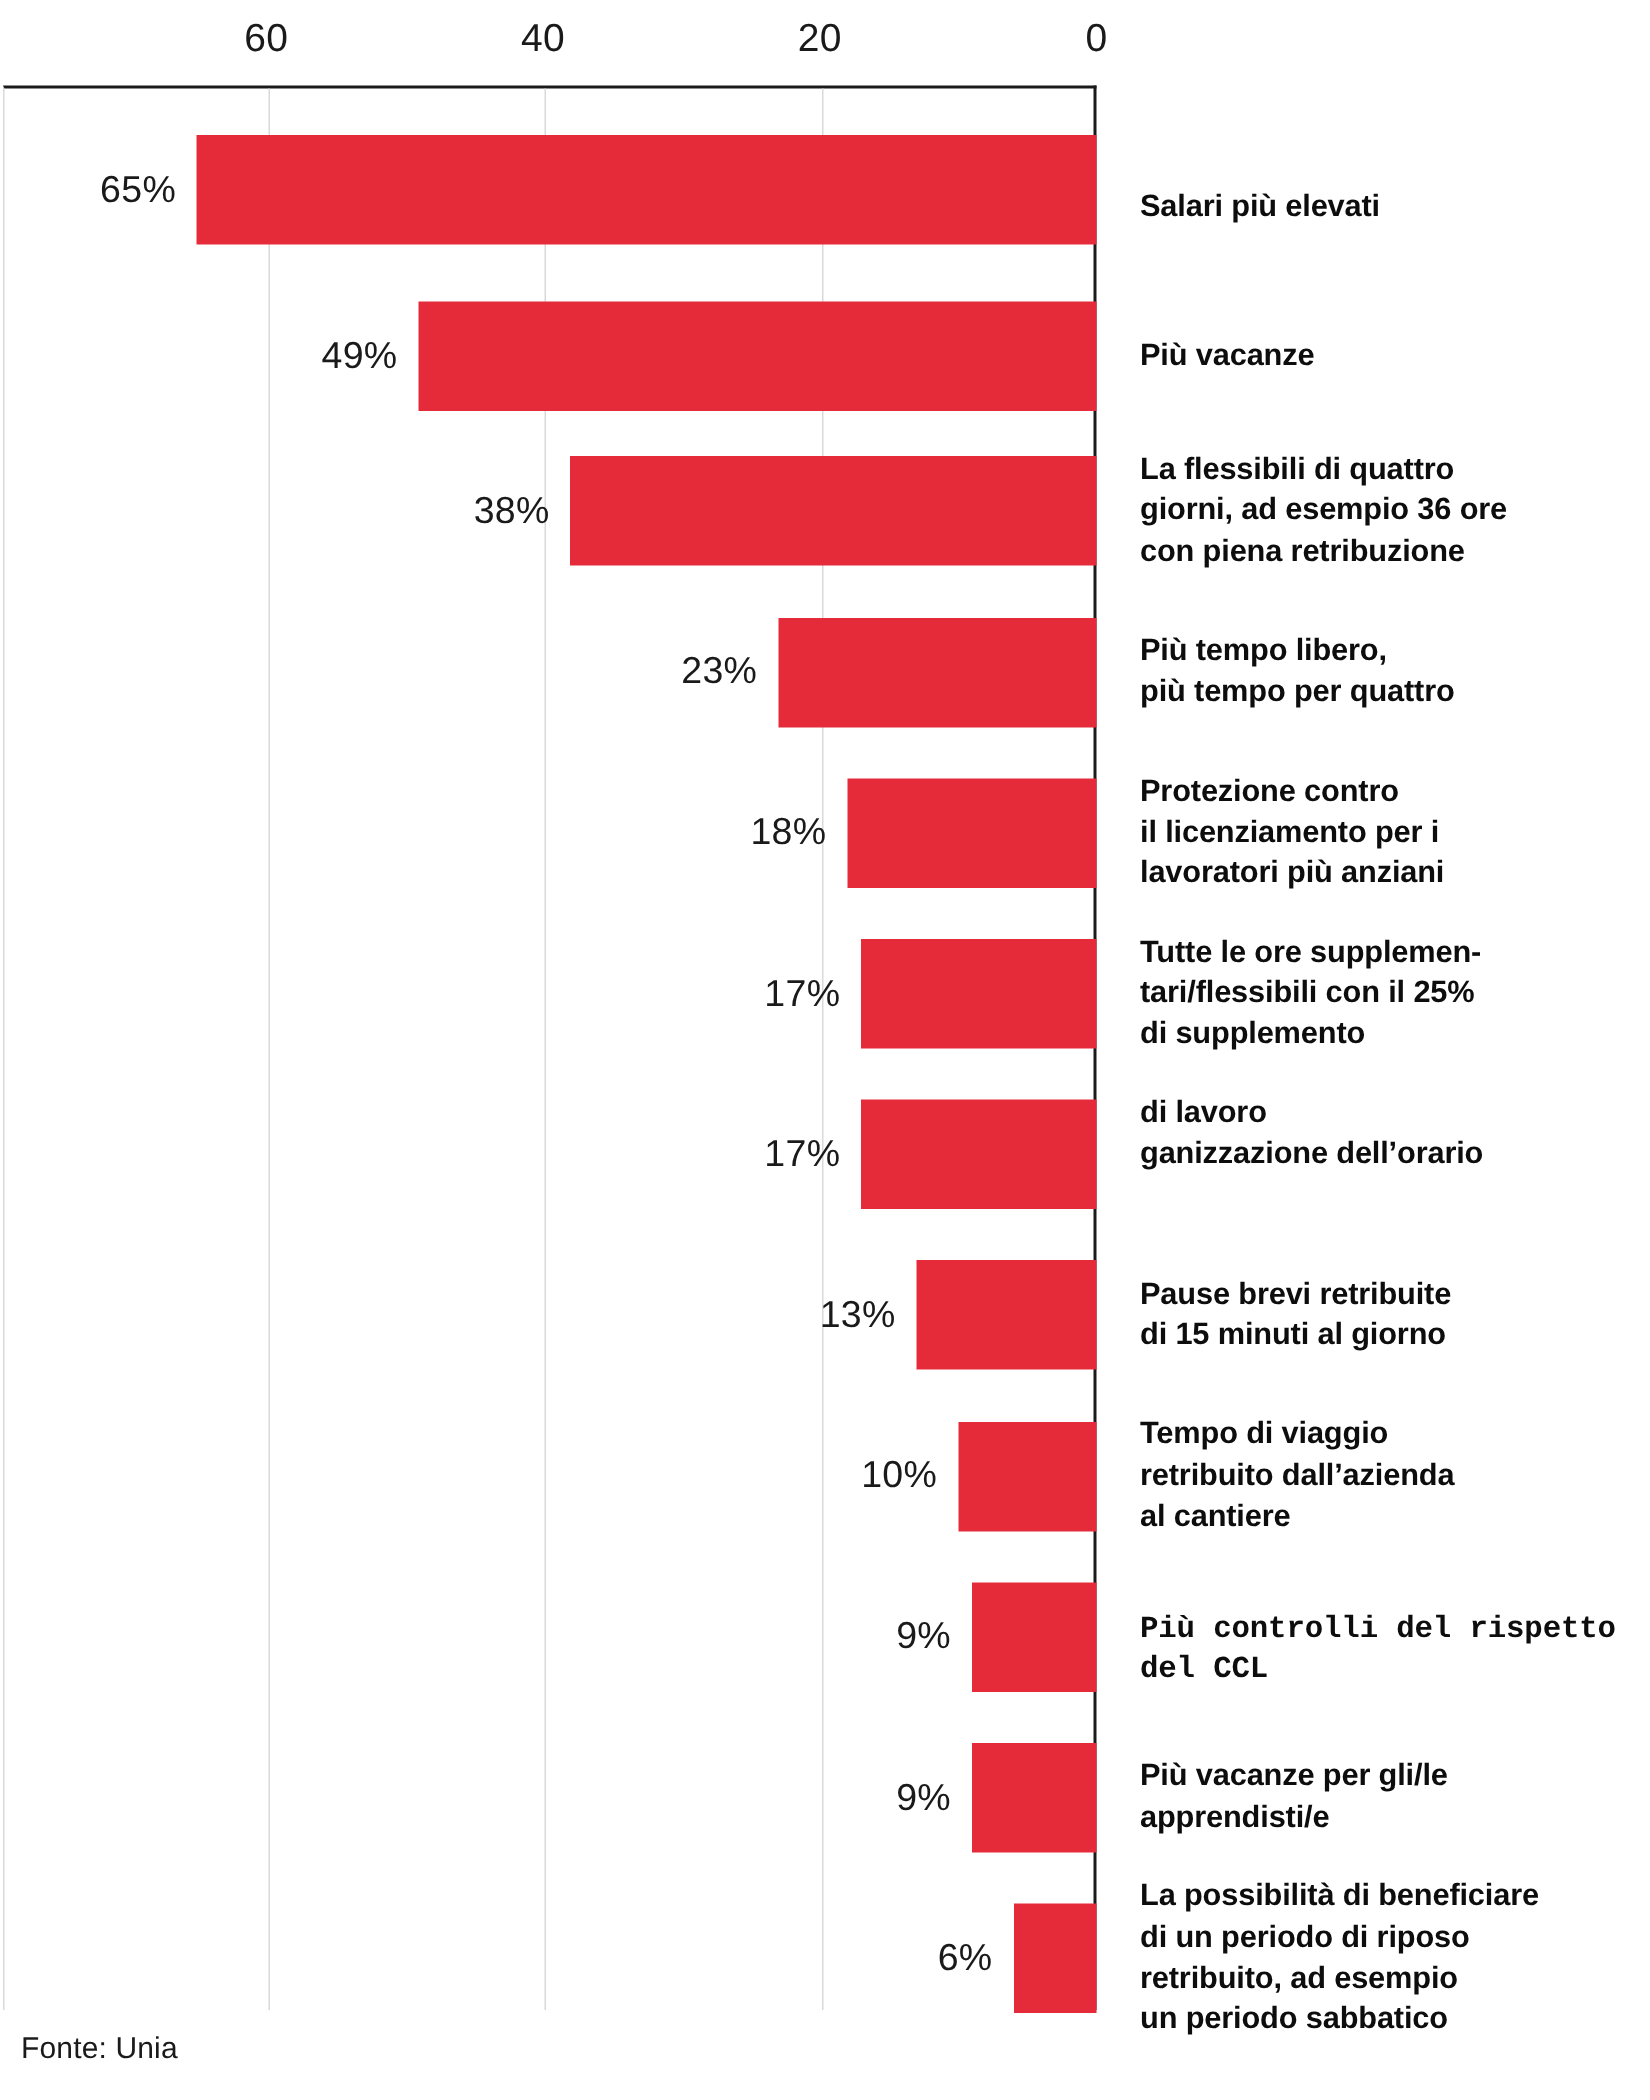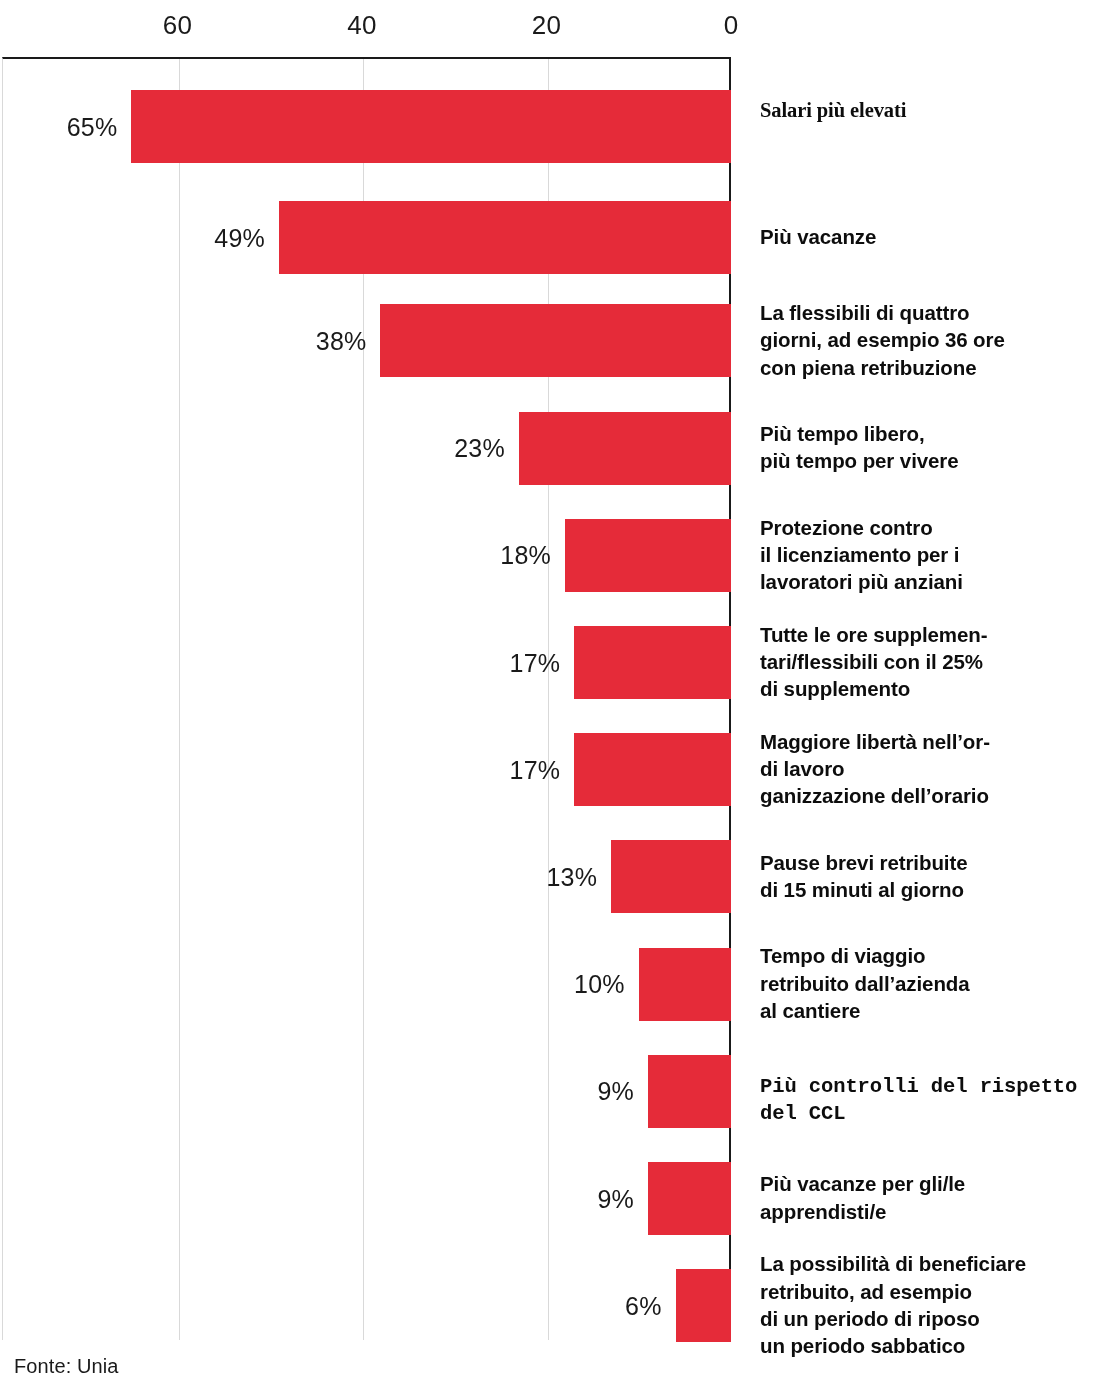--- a/index.html
+++ b/index.html
@@ -133,21 +133,21 @@
   <div class="plot-area" id="plot-area">
       <div class="gridline" style="left: 175.5px;"></div>
       <div class="gridline" style="left: 360px;"></div>
       <div class="gridline" style="left: 544.5px;"></div>
     </div>
 
   <div class="bars-layer" id="bars-layer">
       <div class="bar-row" style="top: 90px; height: 73px;">
         <div class="bar" style="left: 131.375px; width: 599.625px; background: rgb(229, 43, 57);"></div>
         <div class="bar-value" style="right: 982.625px;">65%</div>
-        <div class="cat-label" style="top: 7px; font-family: Liberation Serif, serif;">
+        <div class="cat-label" style="top: 34px;">
           <div>Salari più elevati</div>
         </div>
       </div>
       <div class="bar-row" style="top: 201px; height: 73px;">
         <div class="bar" style="left: 278.975px; width: 452.025px; background: rgb(229, 43, 57);"></div>
         <div class="bar-value" style="right: 835.025px;">49%</div>
         <div class="cat-label" style="top: 21.9px;">
           <div>Più vacanze</div>
         </div>
       </div>
@@ -158,21 +158,21 @@
           <div>La flessibili di quattro</div>
           <div>giorni, ad esempio 36 ore</div>
           <div>con piena retribuzione</div>
         </div>
       </div>
       <div class="bar-row" style="top: 411.6px; height: 73px;">
         <div class="bar" style="left: 518.825px; width: 212.175px; background: rgb(229, 43, 57);"></div>
         <div class="bar-value" style="right: 595.175px;">23%</div>
         <div class="cat-label" style="top: 8.3px;">
           <div>Più tempo libero,</div>
-          <div>più tempo per vivere</div>
+          <div>più tempo per quattro</div>
         </div>
       </div>
       <div class="bar-row" style="top: 518.8px; height: 73px;">
         <div class="bar" style="left: 564.95px; width: 166.05px; background: rgb(229, 43, 57);"></div>
         <div class="bar-value" style="right: 549.05px;">18%</div>
         <div class="cat-label" style="top: -5.3px;">
           <div>Protezione contro</div>
           <div>il licenziamento per i</div>
           <div>lavoratori più anziani</div>
         </div>
@@ -183,21 +183,20 @@
         <div class="cat-label" style="top: -5.3px;">
           <div>Tutte le ore supplemen-</div>
           <div>tari/flessibili con il 25%</div>
           <div>di supplemento</div>
         </div>
       </div>
       <div class="bar-row" style="top: 733.2px; height: 73px;">
         <div class="bar" style="left: 574.175px; width: 156.825px; background: rgb(229, 43, 57);"></div>
         <div class="bar-value" style="right: 539.825px;">17%</div>
         <div class="cat-label" style="top: -5.3px;">
-          <div>Maggiore libertà nell’or-</div>
           <div>di lavoro</div>
           <div>ganizzazione dell’orario</div>
         </div>
       </div>
       <div class="bar-row" style="top: 840.4px; height: 73px;">
         <div class="bar" style="left: 611.075px; width: 119.925px; background: rgb(229, 43, 57);"></div>
         <div class="bar-value" style="right: 502.925px;">13%</div>
         <div class="cat-label" style="top: 8.3px;">
           <div>Pause brevi retribuite</div>
           <div>di 15 minuti al giorno</div>
@@ -226,22 +225,22 @@
         <div class="cat-label" style="top: 8.3px;">
           <div>Più vacanze per gli/le</div>
           <div>apprendisti/e</div>
         </div>
       </div>
       <div class="bar-row" style="top: 1269.2px; height: 73px;">
         <div class="bar" style="left: 675.65px; width: 55.35px; background: rgb(229, 43, 57);"></div>
         <div class="bar-value" style="right: 438.35px;">6%</div>
         <div class="cat-label" style="top: -18.9px;">
           <div>La possibilità di beneficiare</div>
+          <div>di un periodo di riposo</div>
           <div>retribuito, ad esempio</div>
-          <div>di un periodo di riposo</div>
           <div>un periodo sabbatico</div>
         </div>
       </div>
     </div>
 
   <div class="source-note">Fonte: Unia</div>
 
 </div>
 
 </body></html>

